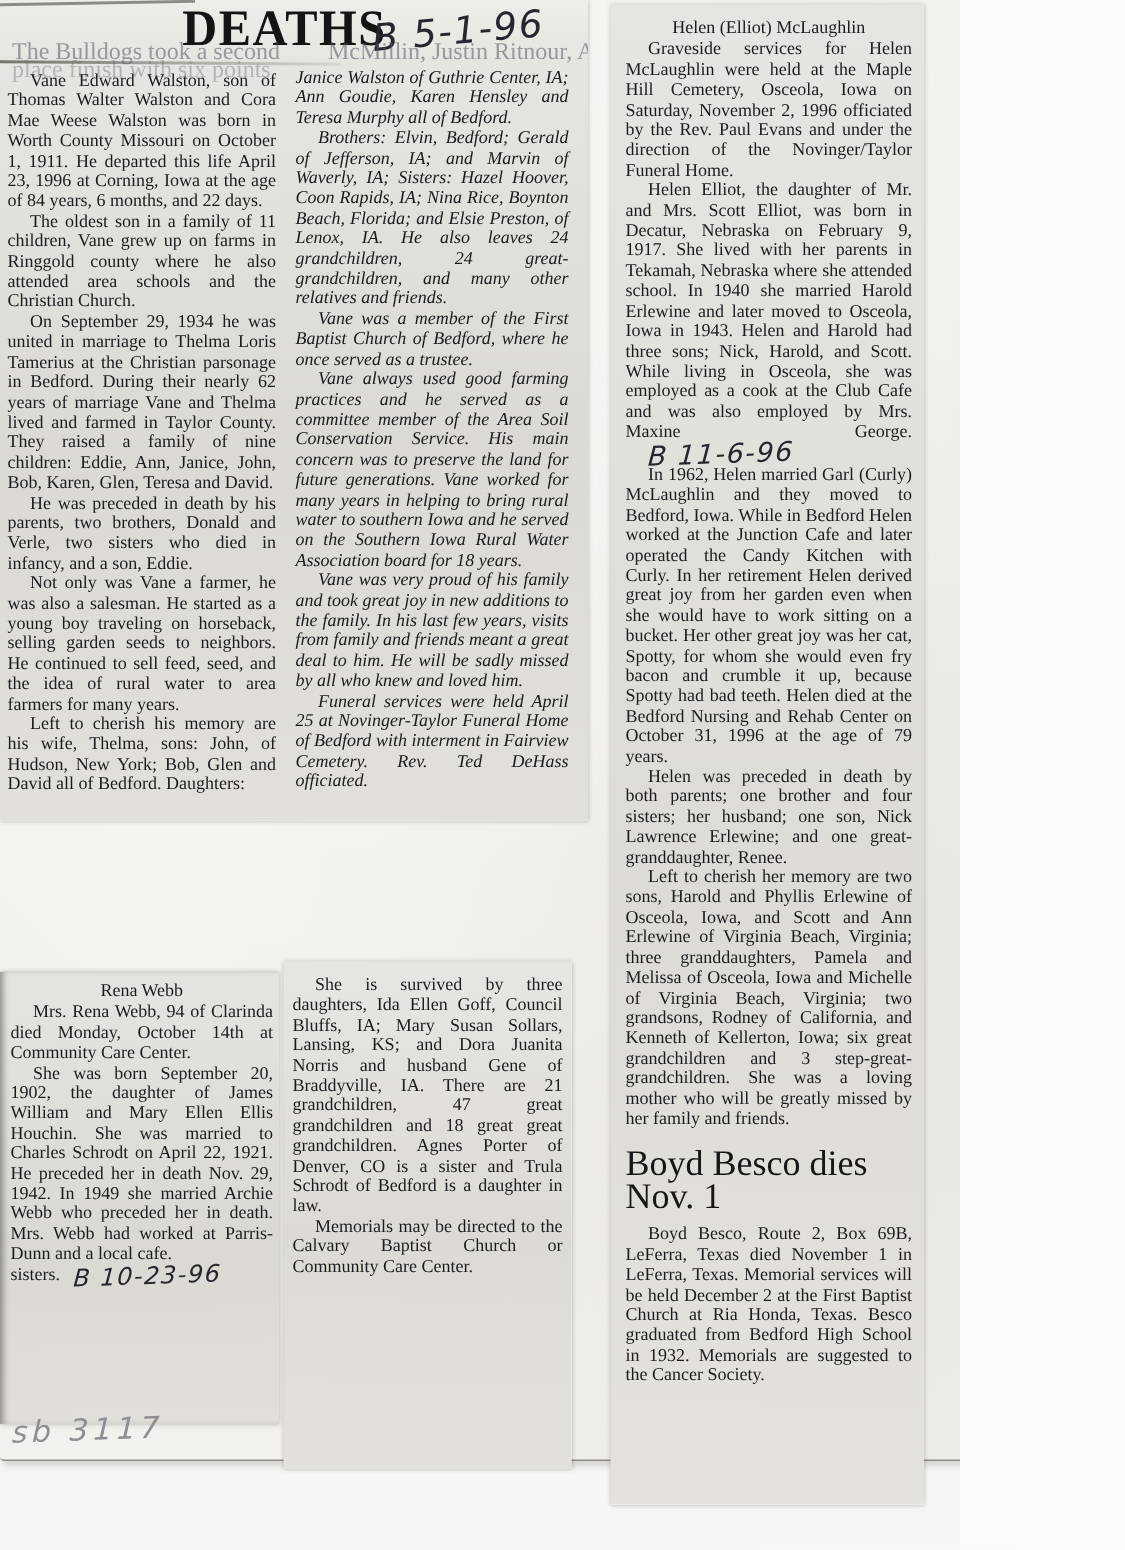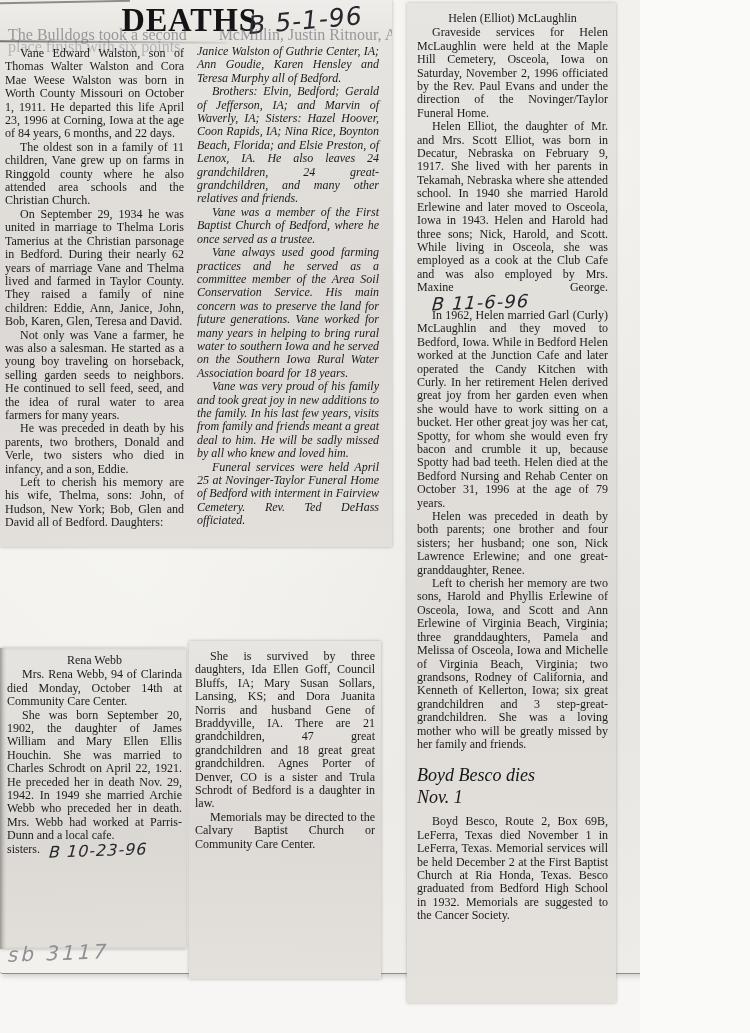--- a/index.html
+++ b/index.html
@@ -64,21 +64,21 @@
   .news p { margin:0; text-indent:15px; }
   .cont > p:first-child { text-indent:0; }
   .obit-title { text-align:center; text-indent:0 !important; margin:0 0 1px 0 !important; }
 
   .col { position:absolute; }
   .col-w1 { left:5px; top:47px; width:179px; }
   .col-w2 { left:197px; top:45px; width:182px;font-style:italic; }
 
   .mcl-inner { padding:9px 8px 0 10px; }
   .besco { margin-top:13px; }
-  .besco-headline { font-size:18px; line-height:22px; text-indent:0; color:#161616;font-style:italic; }
+  .besco-headline { font-size:24px; line-height:22px; text-indent:0; color:#161616; }
   .besco-body { margin-top:7px; }
 
   .webb1-inner { padding:6px 4px 0 7px; }
   .webb2-inner { padding:9px 6px 0 6px; }
 
   .hole { position:absolute; width:28px; height:28px; border-radius:50%;
     background:#fdfdfc;
     box-shadow: inset 0 5px 4px -2px rgba(70,66,60,.5), 0 1px 1px rgba(255,255,255,.9); }
   .hole-1 { left:699px; top:88px; }
   .hole-2 { left:703px; top:451px; }
@@ -94,22 +94,22 @@
     <div class="strip">
       <div class="deaths-title">DEATHS</div>
       <div class="hand hand-date-1">B 5-1-96</div>
     </div>
     <div class="ghost ghost-1">The Bulldogs took a second        McMillin, Justin Ritnour, Adam</div>
     <div class="ghost ghost-2">place finish with six points</div>
     <div class="news col col-w1">
         <p>Vane Edward Walston, son of Thomas Walter Walston and Cora Mae Weese Walston was born in Worth County Missouri on October 1, 1911.  He departed this life April 23, 1996 at Corning, Iowa at the age of 84 years, 6 months, and 22 days.</p>
         <p>The oldest son in a family of 11 children, Vane grew up on farms in Ringgold county where he also attended area schools and the Christian Church.</p>
         <p>On September 29, 1934 he was united in marriage to Thelma Loris Tamerius at the Christian parsonage in Bedford.  During their nearly 62 years of marriage Vane and Thelma lived and farmed in Taylor County.  They raised a family of nine children:  Eddie, Ann, Janice, John, Bob, Karen, Glen, Teresa and David.</p>
+        <p>He was preceded in death by his parents, two brothers, Donald and Verle, two sisters who died in infancy, and a son, Eddie.</p>
         <p>Not only was Vane a farmer, he was also a salesman.  He started as a young boy traveling on horseback, selling garden seeds to neighbors.  He continued to sell feed, seed, and the idea of rural water to area farmers for many years.</p>
-        <p>He was preceded in death by his parents, two brothers, Donald and Verle, two sisters who died in infancy, and a son, Eddie.</p>
         <p>Left to cherish his memory are his wife, Thelma, sons: John, of Hudson, New York;  Bob, Glen and David all of Bedford.  Daughters:</p>
       </div>
     <div class="news col col-w2 cont">
         <p>Janice Walston of Guthrie Center, IA;  Ann Goudie, Karen Hensley and Teresa Murphy all of Bedford.</p>
         <p>Brothers:  Elvin, Bedford; Gerald of Jefferson, IA;  and Marvin of Waverly, IA;  Sisters: Hazel Hoover, Coon Rapids, IA; Nina Rice, Boynton Beach, Florida; and Elsie Preston, of Lenox, IA.  He also leaves 24 grandchildren, 24 great-grandchildren, and many other relatives and friends.</p>
         <p>Vane was a member of the First Baptist Church of Bedford, where he once served as a trustee.</p>
         <p>Vane always used good farming practices and he served as a committee member of the Area Soil Conservation Service.  His main concern was to preserve the land for future generations.  Vane worked for many years in helping to bring rural water to southern Iowa and he served on the Southern Iowa Rural Water Association board for 18 years.</p>
         <p>Vane was very proud of his family and took great joy in new additions to the family.  In his last few years, visits from family and friends meant a great deal to him.  He will be sadly missed by all who knew and loved him.</p>
         <p>Funeral services were held April 25 at Novinger-Taylor Funeral Home of Bedford with interment in Fairview Cemetery.  Rev. Ted DeHass officiated.</p>
       </div>

